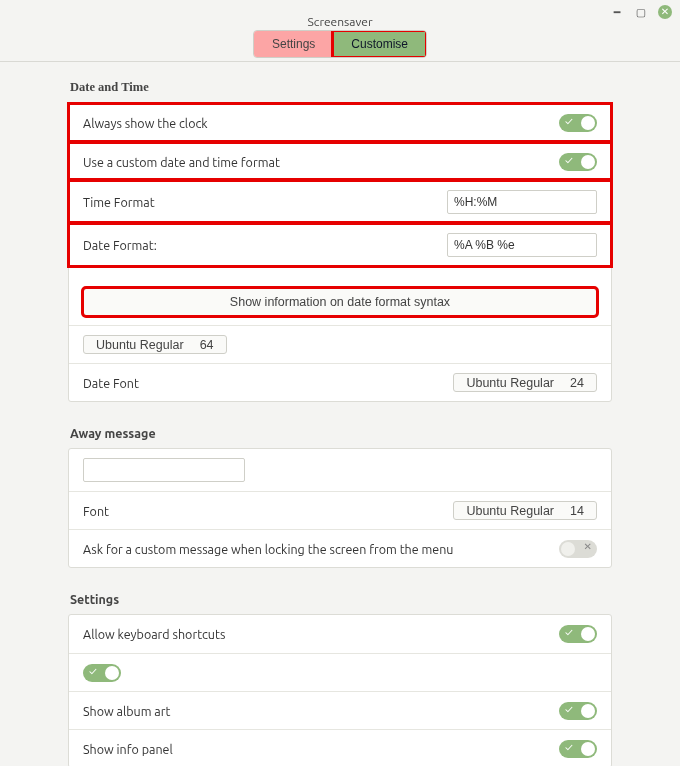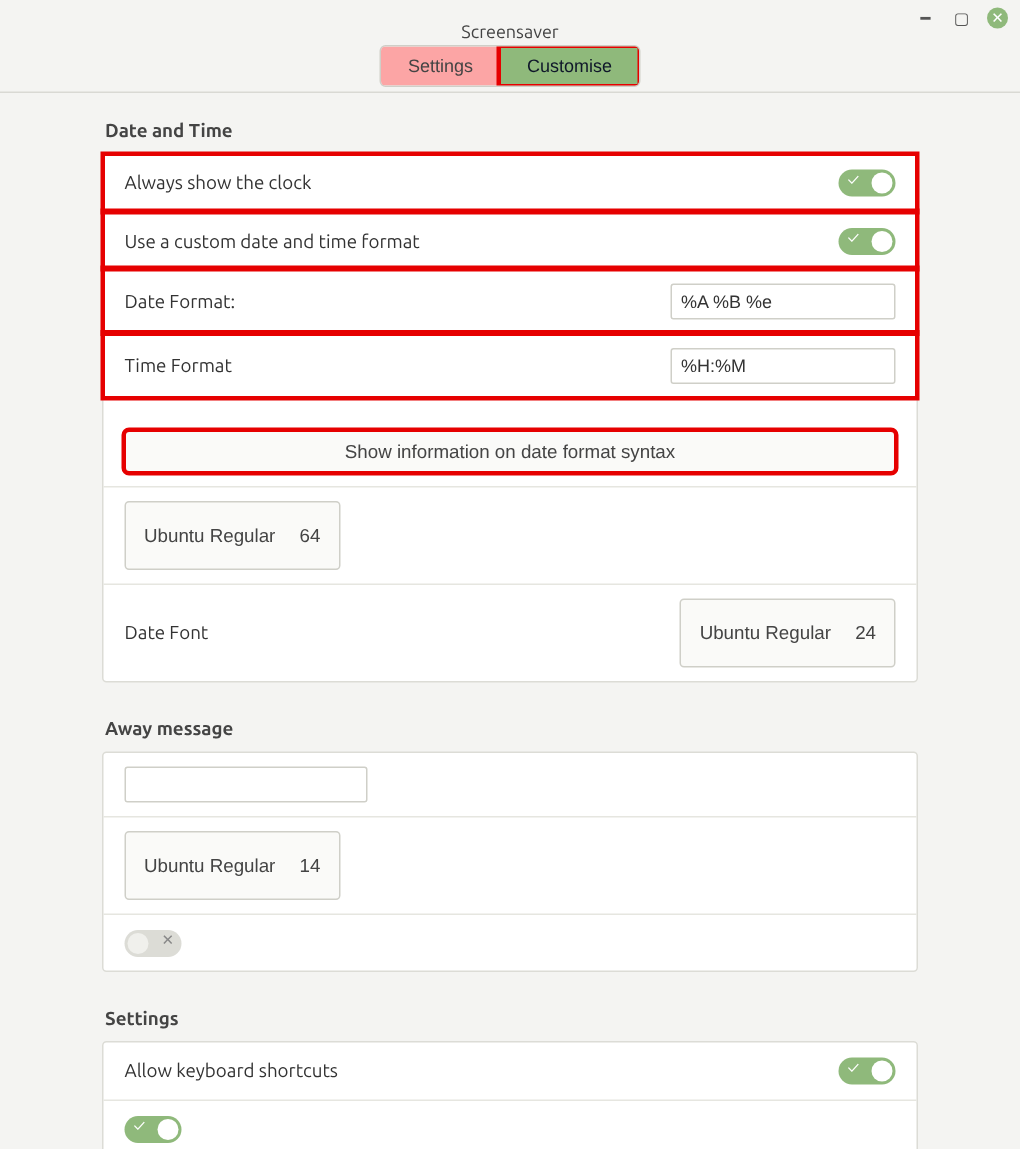--- a/index.html
+++ b/index.html
@@ -57,21 +57,21 @@
 
   .hl { outline:3px solid #e60000; outline-offset:-1px; }
 
   .content {
     padding: 18px 68px 30px 68px;
   }
   .section-title {
     font-weight:bold; font-size:12.5px; color:#444;
     margin: 24px 2px 8px 2px;
   }
-  .section-title:first-child { margin-top:0; }
+  .section-title:first-child { margin-top:0;font-family:Liberation Serif, serif; }
 
   .panel {
     border:1px solid #dcdcd6;
     border-radius:3px;
     background:#ffffff;
   }
   .row {
     display:flex; align-items:center;
     padding: 9px 14px;
     min-height:38px;
@@ -109,21 +109,21 @@
 
   .big-btn {
     flex:1; height:28px;
     border:1px solid #cfcfc8; border-radius:3px;
     background:#fafaf8;
     font-size:12.5px; color:#444;
     display:flex; align-items:center; justify-content:center;margin-top:12px;
   }
 
   .font-btn {
-    height:46px; min-width:140px;
+    height:19px; min-width:140px;
     border:1px solid #cfcfc8; border-radius:3px;
     background:#fafaf8;
     font-size:12.5px; color:#444;
     display:flex; align-items:center; justify-content:center;
     gap:10px;
     padding:0 12px;
   }
   .font-btn .size { min-width:20px; text-align:right; }
 
   .msg-input {
@@ -166,27 +166,27 @@
 
     <div class="row hl">
       <span class="label">Use a custom date and time format</span>
       <span class="toggle">
           <span class="check">✓</span>
           <span class="knob"></span>
         </span>
     </div>
 
     <div class="row hl">
+      <span class="label">Time Format</span>
+      <input class="text" value="%H:%M" style="">
+    </div>
+
+    <div class="row hl">
       <span class="label">Date Format:</span>
       <input class="text" value="%A %B %e" style="">
-    </div>
-
-    <div class="row hl">
-      <span class="label">Time Format</span>
-      <input class="text" value="%H:%M" style="">
     </div>
 
     <div class="row">
       <button class="big-btn hl">Show information on date format syntax</button>
     </div>
 
     <div class="row">
       <button class="font-btn">
         <span>Ubuntu Regular</span>
         <span class="size">64</span>
@@ -204,27 +204,29 @@
   </div>
 
   <div class="section-title">Away message</div>
   <div class="panel">
 
     <div class="row">
       <input class="msg-input" value="" style="">
     </div>
 
     <div class="row">
+      <span class="label">Font</span>
       <button class="font-btn">
         <span>Ubuntu Regular</span>
         <span class="size">14</span>
       </button>
     </div>
 
     <div class="row">
+      <span class="label">Ask for a custom message when locking the screen from the menu</span>
       <span class="toggle off">
           <span class="knob"></span>
         </span>
     </div>
 
   </div>
 
   <div class="section-title">Settings</div>
   <div class="panel">
 

